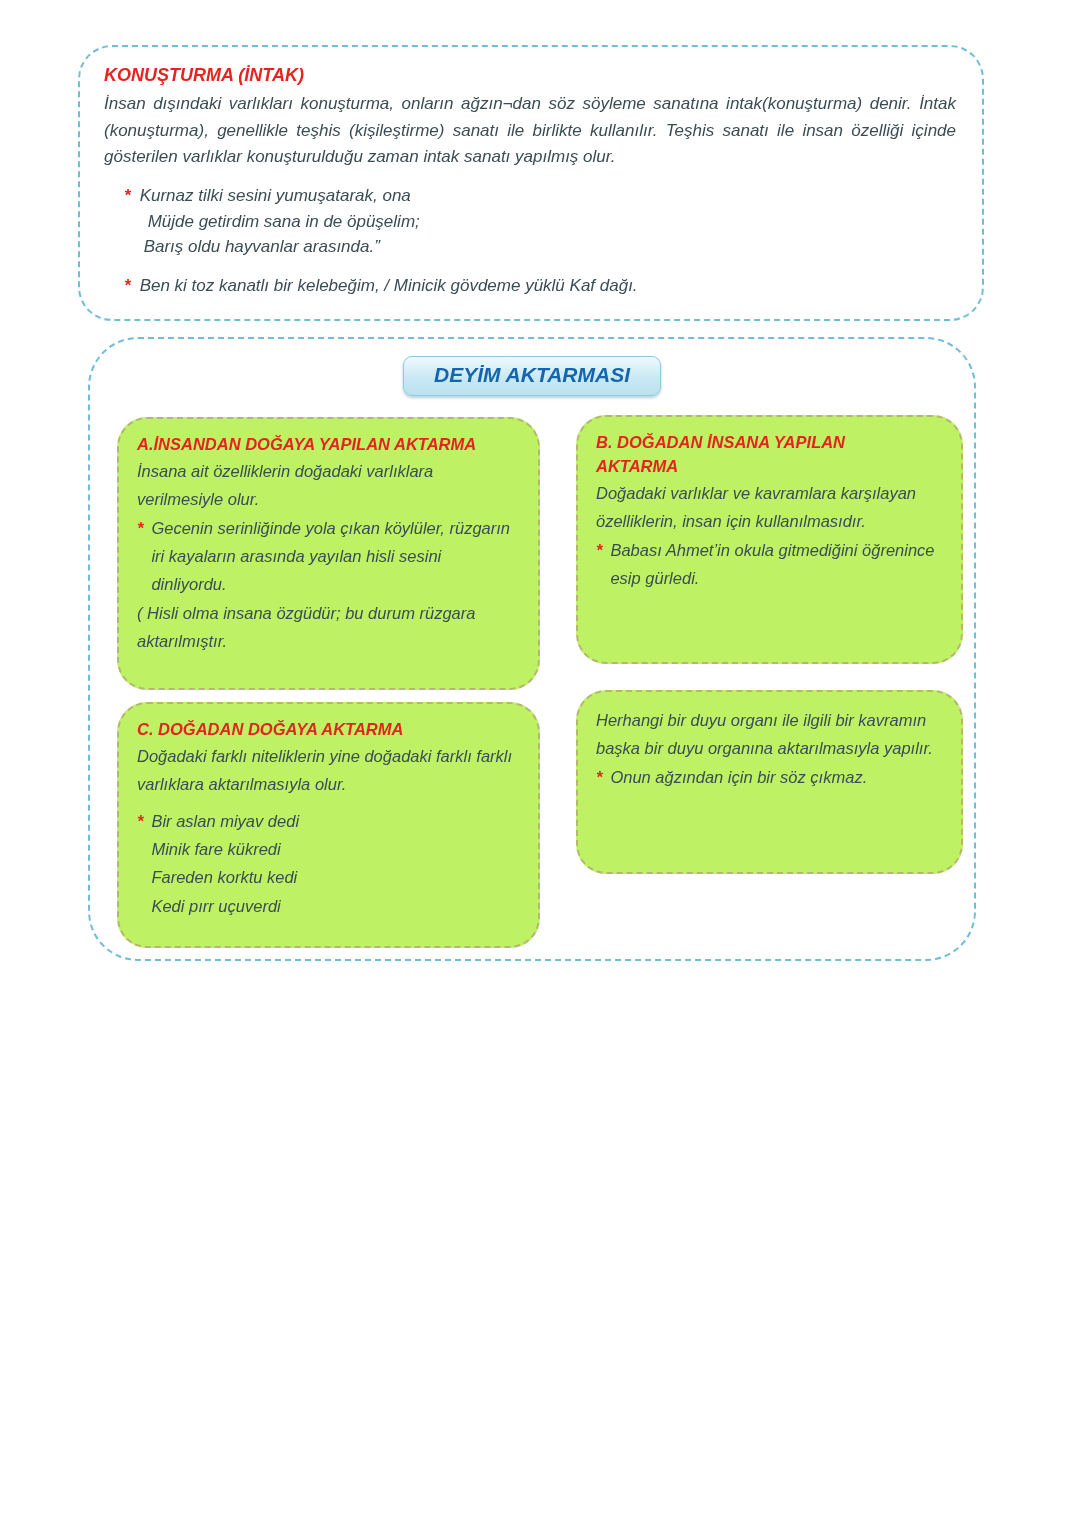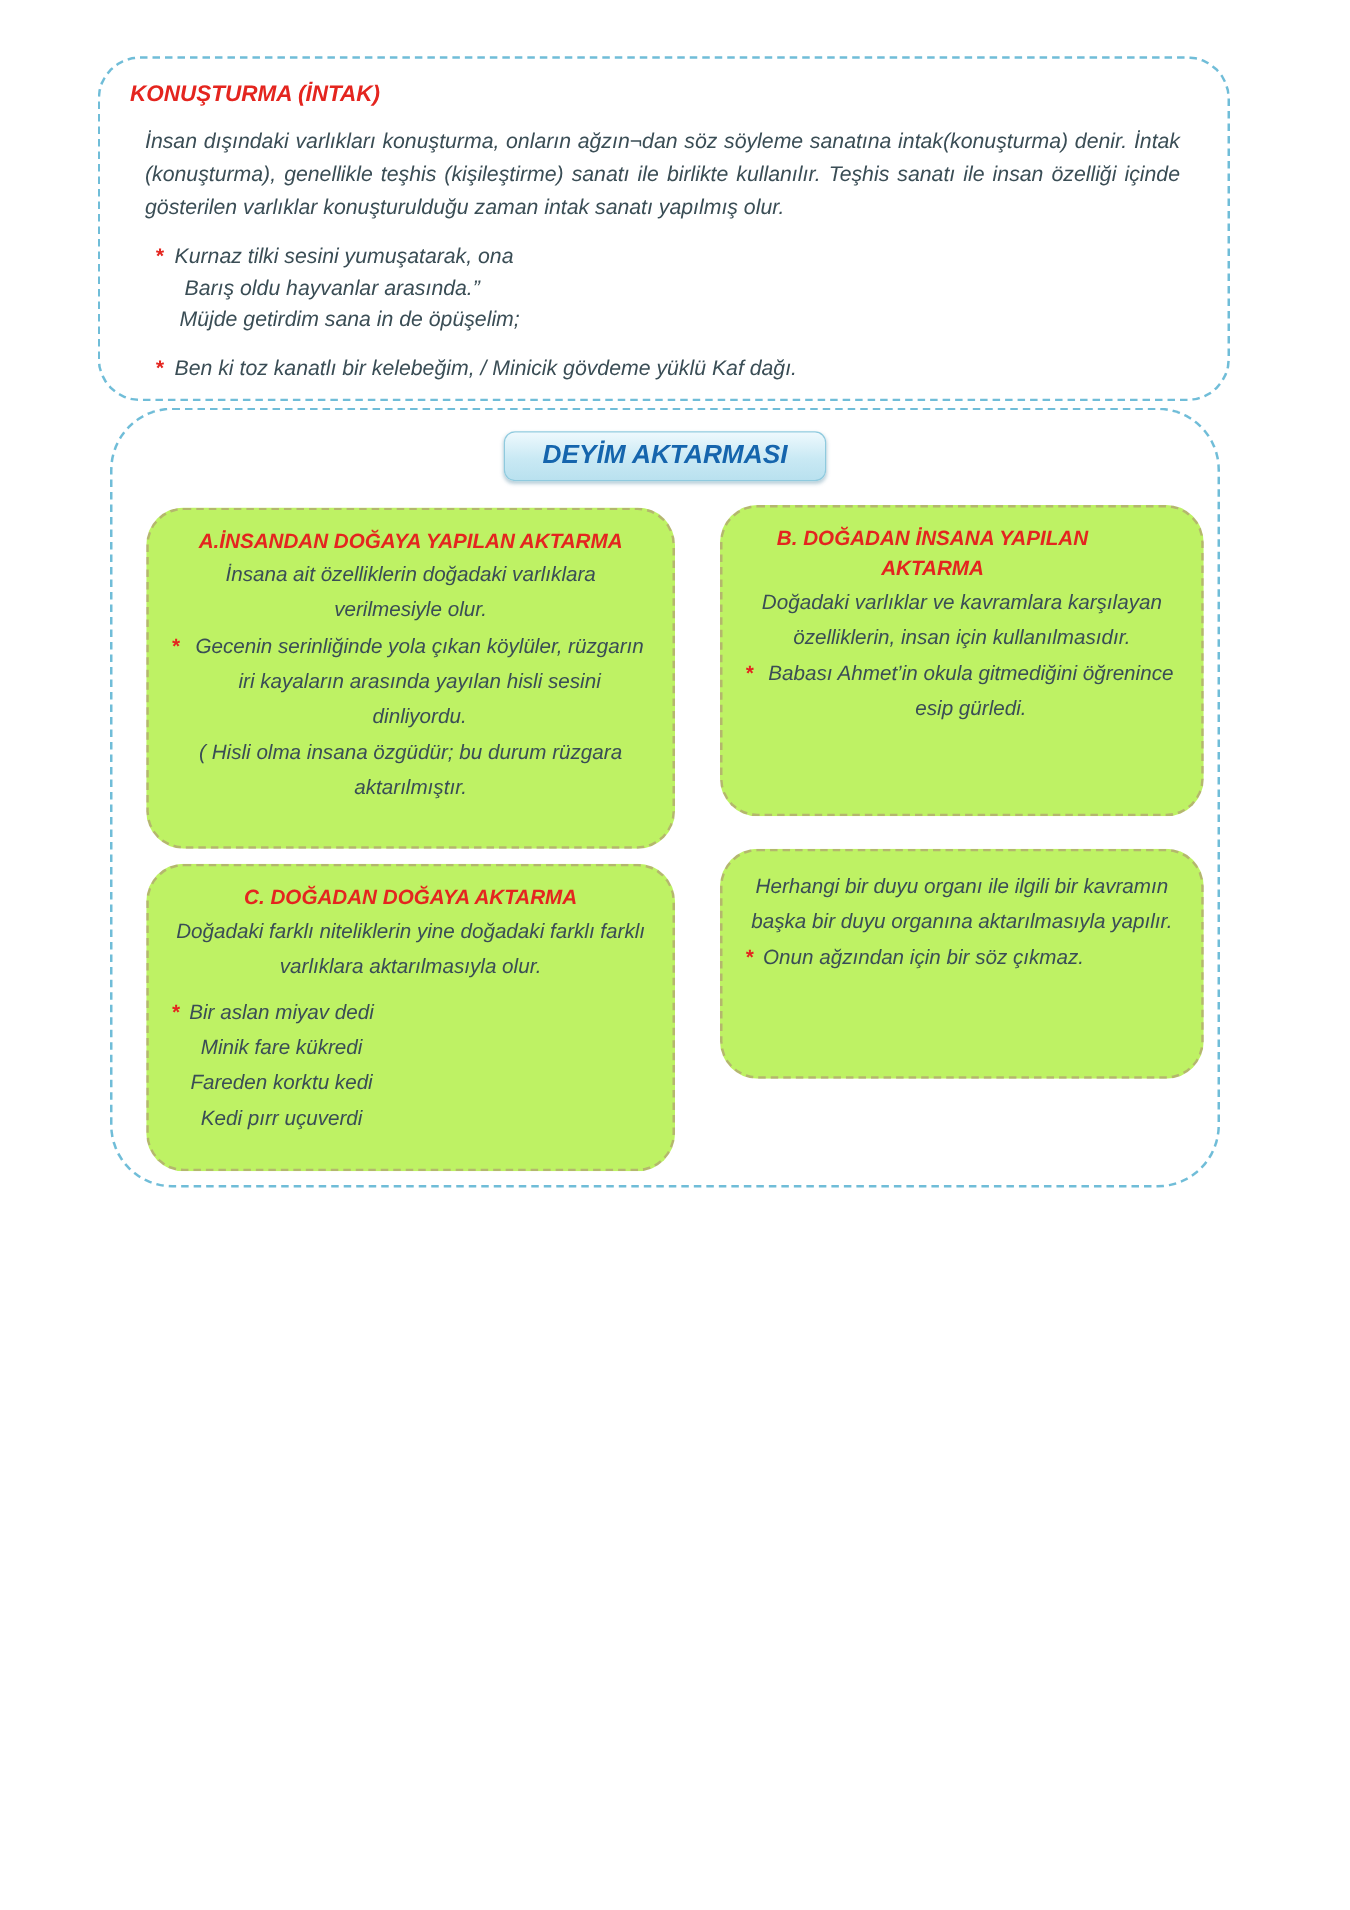--- a/index.html
+++ b/index.html
@@ -3,24 +3,24 @@
 <meta charset="utf-8">
 <style>
   html, body { margin:0; padding:0; background:#ffffff; }
   .page {
     position:relative; width:1080px; height:1528px; background:#ffffff;
     font-family:Liberation Sans, sans-serif; font-style:italic; color:#3a4d55;
     overflow:hidden;
   }
   .outer-box { position:absolute; border:2px dashed #70bdd8; box-sizing:border-box; background:#ffffff; }
   .top-box { left:78px; top:45px; width:906px; height:276px; border-radius:34px; padding:16px 26px 16px 24px; }
-  .main-box { left:88px; top:326px; width:888px; height:624px; border-radius:50px;text-align:center; }
+  .main-box { left:88px; top:337px; width:888px; height:624px; border-radius:50px; }
 
   .red-title { color:#e4251f; font-weight:bold; font-size:18px; margin:0 0 3px 0; line-height:1.4; }
-  .paragraph { font-size:17px; line-height:1.55; text-align:justify; margin:12px; }
+  .paragraph { font-size:17px; line-height:1.55; text-align:justify; margin:0; }
 
   .example-block { display:flex; gap:9px; margin:13px 0 0 20px; font-size:17px; line-height:1.5; }
   .asterisk { color:#e4251f; font-weight:bold; flex:0 0 auto; }
   .poem-lines div:nth-child(2) { padding-left:8px; }
   .poem-lines div:nth-child(3), .poem-lines div:nth-child(4) { padding-left:4px; }
 
   .badge {
     position:absolute; top:17px; left:50%; transform:translateX(-50%);
     background:linear-gradient(180deg, #eef9fd 0%, #c9e9f4 55%, #b9e1ef 100%);
     border:1px solid #8fcade; border-radius:9px; padding:6px 30px 8px;
@@ -50,22 +50,22 @@
 <div class="page">
 
   <section class="outer-box top-box">
     <h2 class="red-title">KONUŞTURMA (İNTAK)</h2>
     <p class="paragraph">İnsan dışındaki varlıkları konuşturma, onların ağzın¬dan söz söyleme sanatına intak(konuşturma) denir. İntak (konuşturma), genellikle teşhis (kişileştirme) sanatı ile birlikte kullanılır. Teşhis sanatı ile insan özelliği içinde gösterilen varlıklar konuşturulduğu zaman intak sanatı yapılmış olur.</p>
 
     <div class="example-block">
       <span class="asterisk">*</span>
       <div class="poem-lines">
         <div>Kurnaz tilki sesini yumuşatarak, ona</div>
+        <div>Müjde getirdim sana in de öpüşelim;</div>
         <div>Barış oldu hayvanlar arasında.”</div>
-        <div>Müjde getirdim sana in de öpüşelim;</div>
       </div>
     </div>
 
     <div class="example-block">
       <span class="asterisk">*</span>
       <span>Ben ki toz kanatlı bir kelebeğim, / Minicik gövdeme yüklü Kaf dağı.</span>
     </div>
   </section>
 
   <section class="outer-box main-box">

